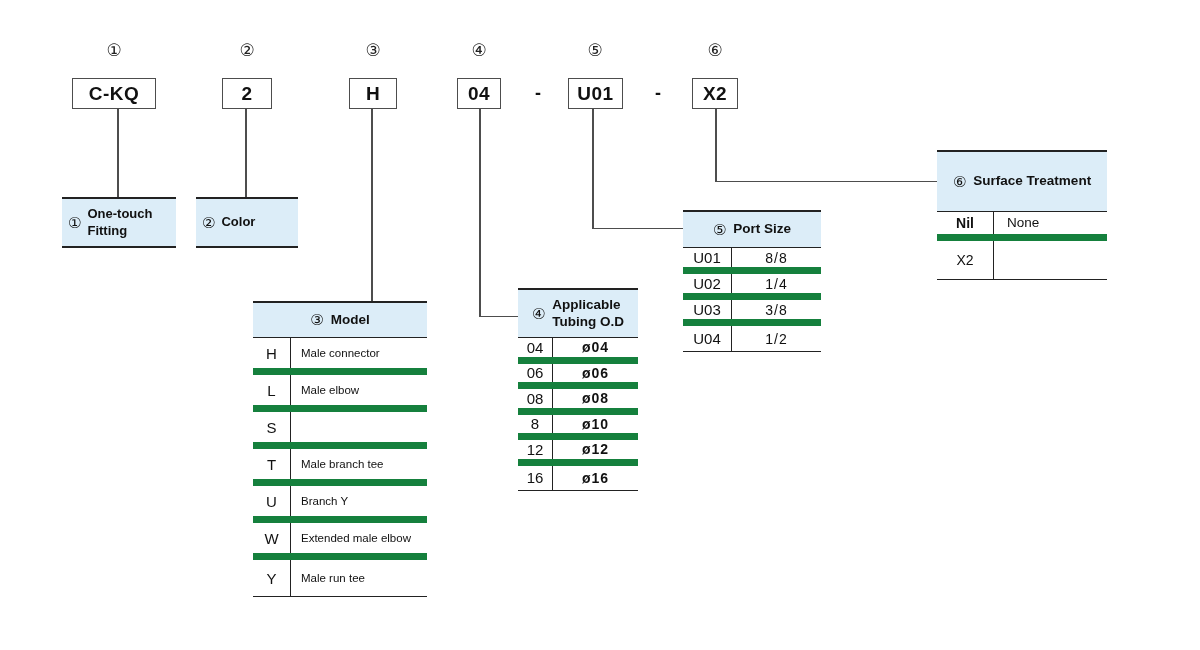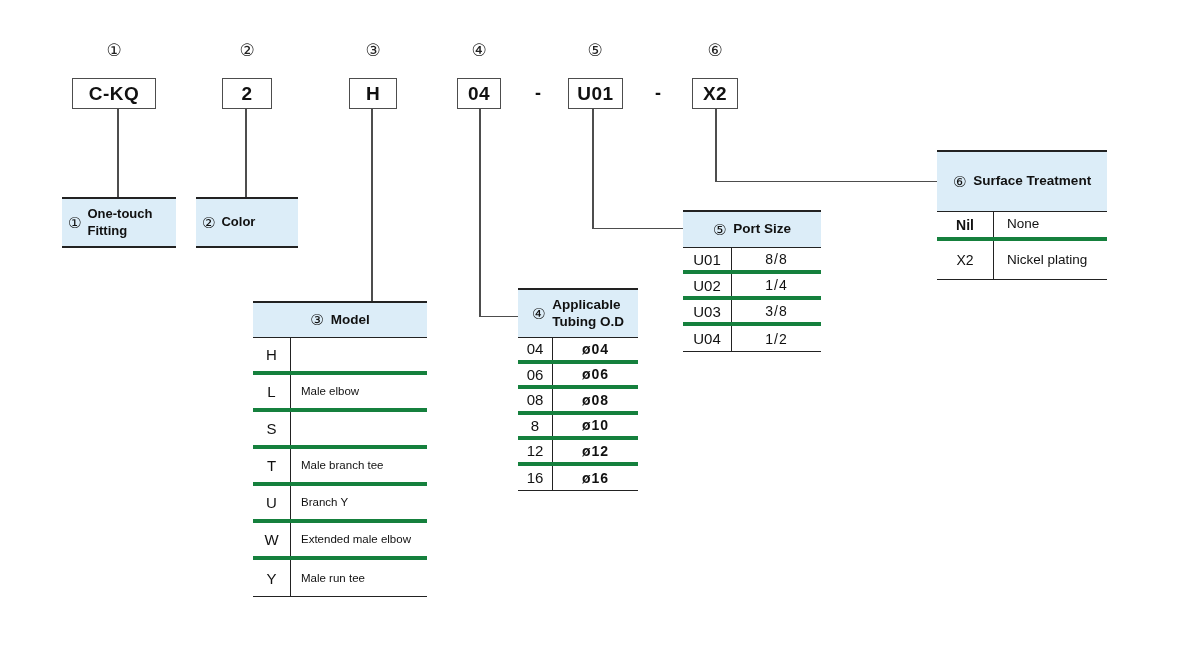--- a/index.html
+++ b/index.html
@@ -30,21 +30,21 @@
   .lblbox .num { font-size:15px; flex:0 0 auto; }
   .lblbox .ttl { font-weight:bold; font-size:13px; line-height:1.25; }
 
   
   .thead {
     background:#dcedf8; border-top:2px solid #222; border-bottom:1.5px solid #222;
     display:flex; align-items:center; justify-content:center; gap:7px; padding:0 4px;
   }
   .thead .num { font-size:15px; }
   .thead .ttl { font-weight:bold; font-size:13.5px; line-height:1.25; white-space:pre-line; }
-  .trow { display:flex; border-bottom:4px solid #15803d; }
+  .trow { display:flex; border-bottom:7px solid #15803d; }
   .trow.last { border-bottom:1.5px solid #222; }
   .tcode { display:flex; align-items:center; justify-content:center;
     border-right:1.5px solid #222; font-size:15px; }
   .tdesc { display:flex; align-items:center; padding-left:10px;
     font-size:11.5px; line-height:1.25;text-align:center; }
   .tval { display:flex; align-items:center; justify-content:center;
     font-size:14px; letter-spacing:1px; }
   .bold { font-weight:bold; }
 
   .model .trow  { height:37px; }  .model .tcode  { width:38px; }  .model .tdesc { width:136px; }
@@ -93,20 +93,21 @@
     <span class="ttl">Color</span>
   </div>
 
   <div class="abs model" style="left:253px;top:301px;width:174px;">
     <div class="thead" style="height:37px;">
       <span class="num">③</span>
       <span class="ttl">Model</span>
     </div>
     <div class="trow">
         <div class="tcode">H</div>
+        <div class="tdesc">Male connector</div>
       </div>
     <div class="trow">
         <div class="tcode">L</div>
         <div class="tdesc">Male elbow</div>
       </div>
     <div class="trow">
         <div class="tcode">S</div>
       </div>
     <div class="trow">
         <div class="tcode">T</div>
@@ -185,17 +186,16 @@
     <div class="thead" style="height:62px;">
       <span class="num">⑥</span>
       <span class="ttl">Surface Treatment</span>
     </div>
     <div class="trow" style="height:29px;">
         <div class="tcode bold" style="font-size:14px;">Nil</div>
         <div class="tdesc">None</div>
       </div>
     <div class="trow last" style="height:39px;">
         <div class="tcode" style="font-size:14px;">X2</div>
-        <div class="tdesc">Nickel plating</div>
       </div>
   </div>
 
 </div>
 
 </body></html>

